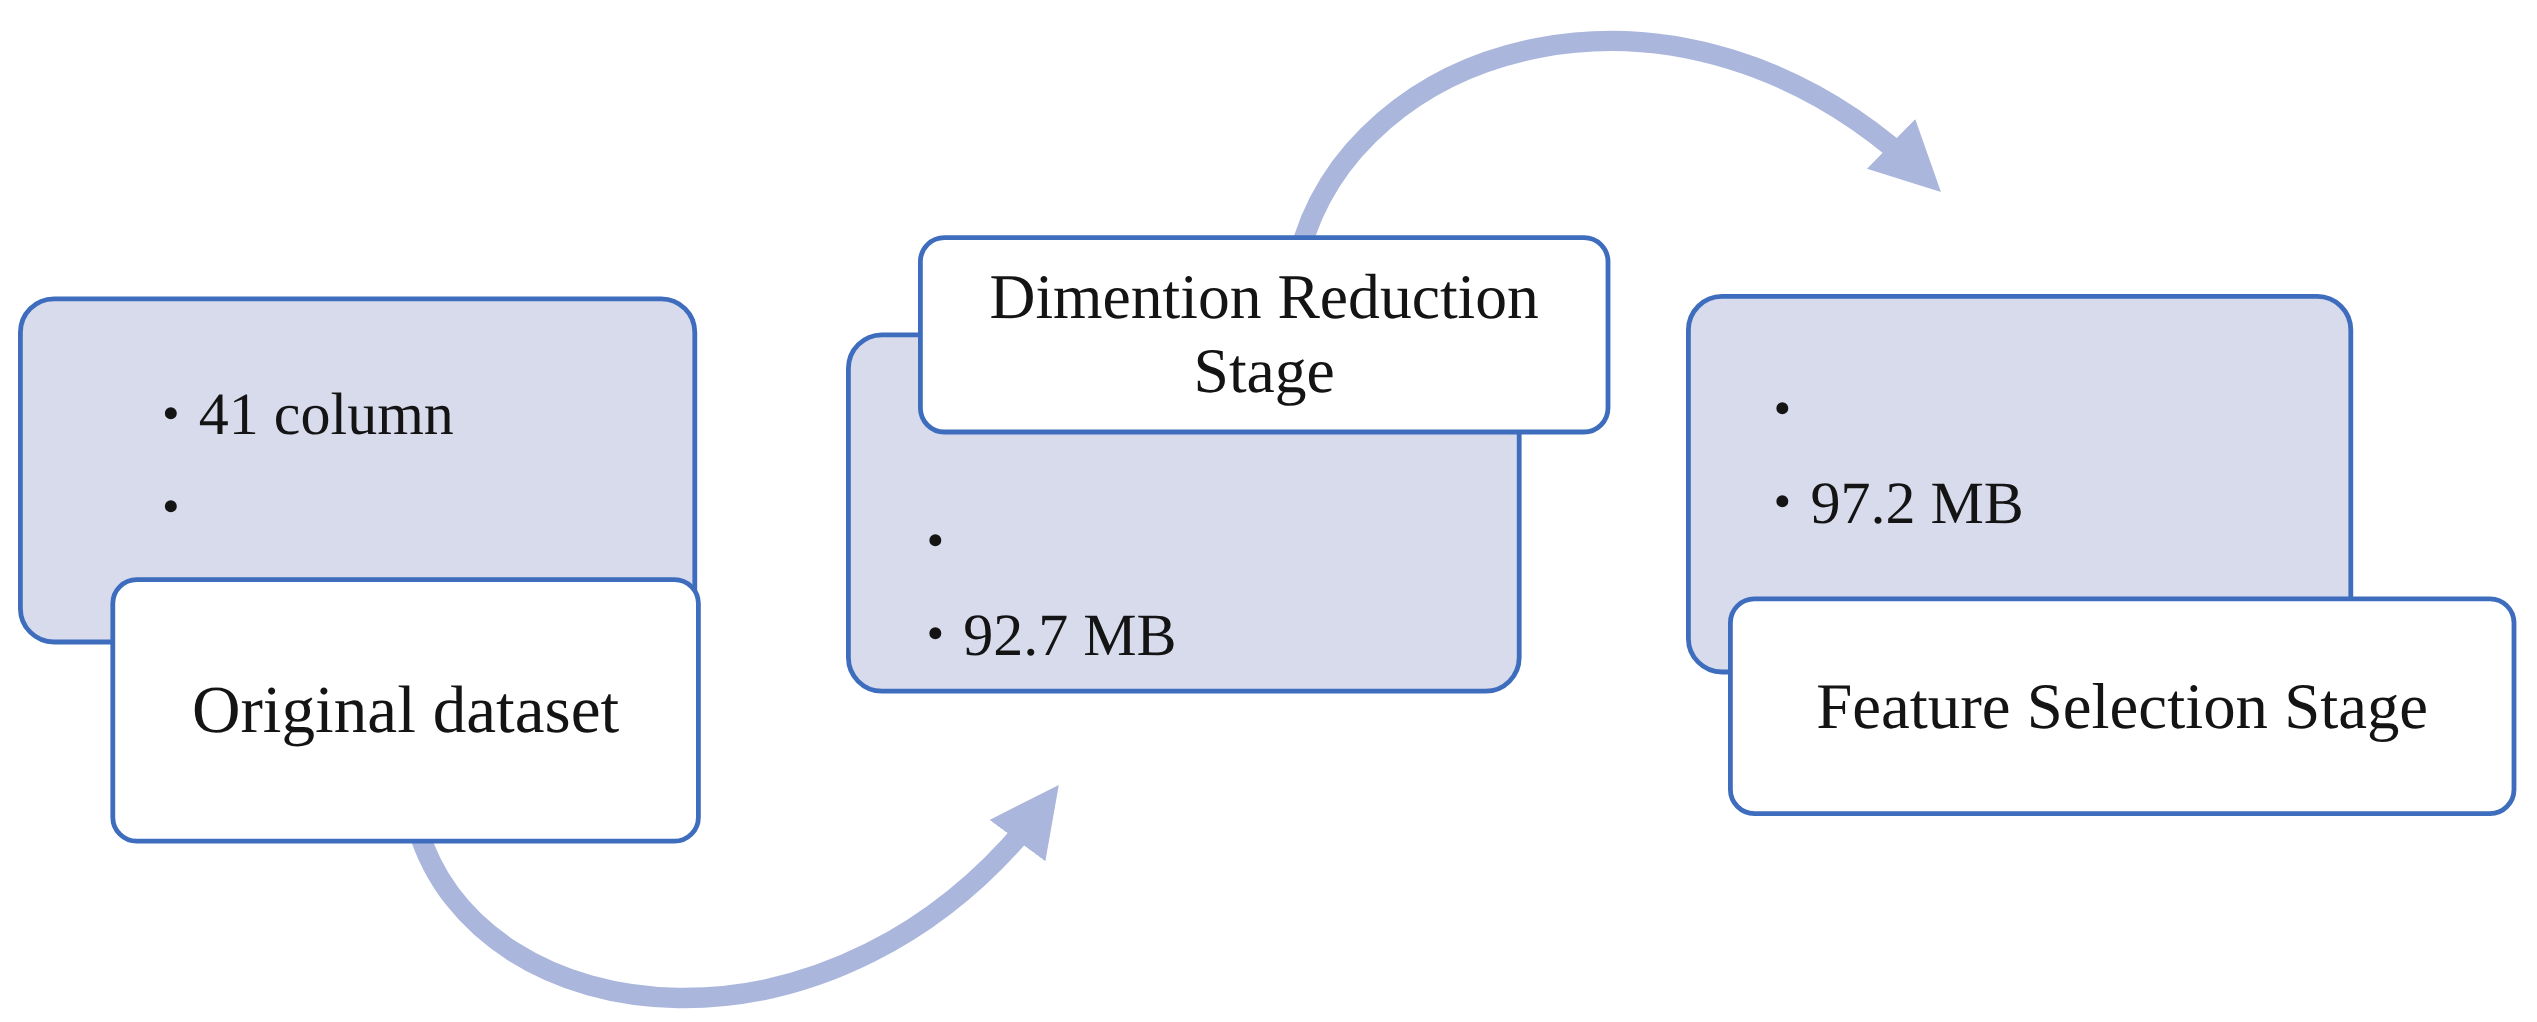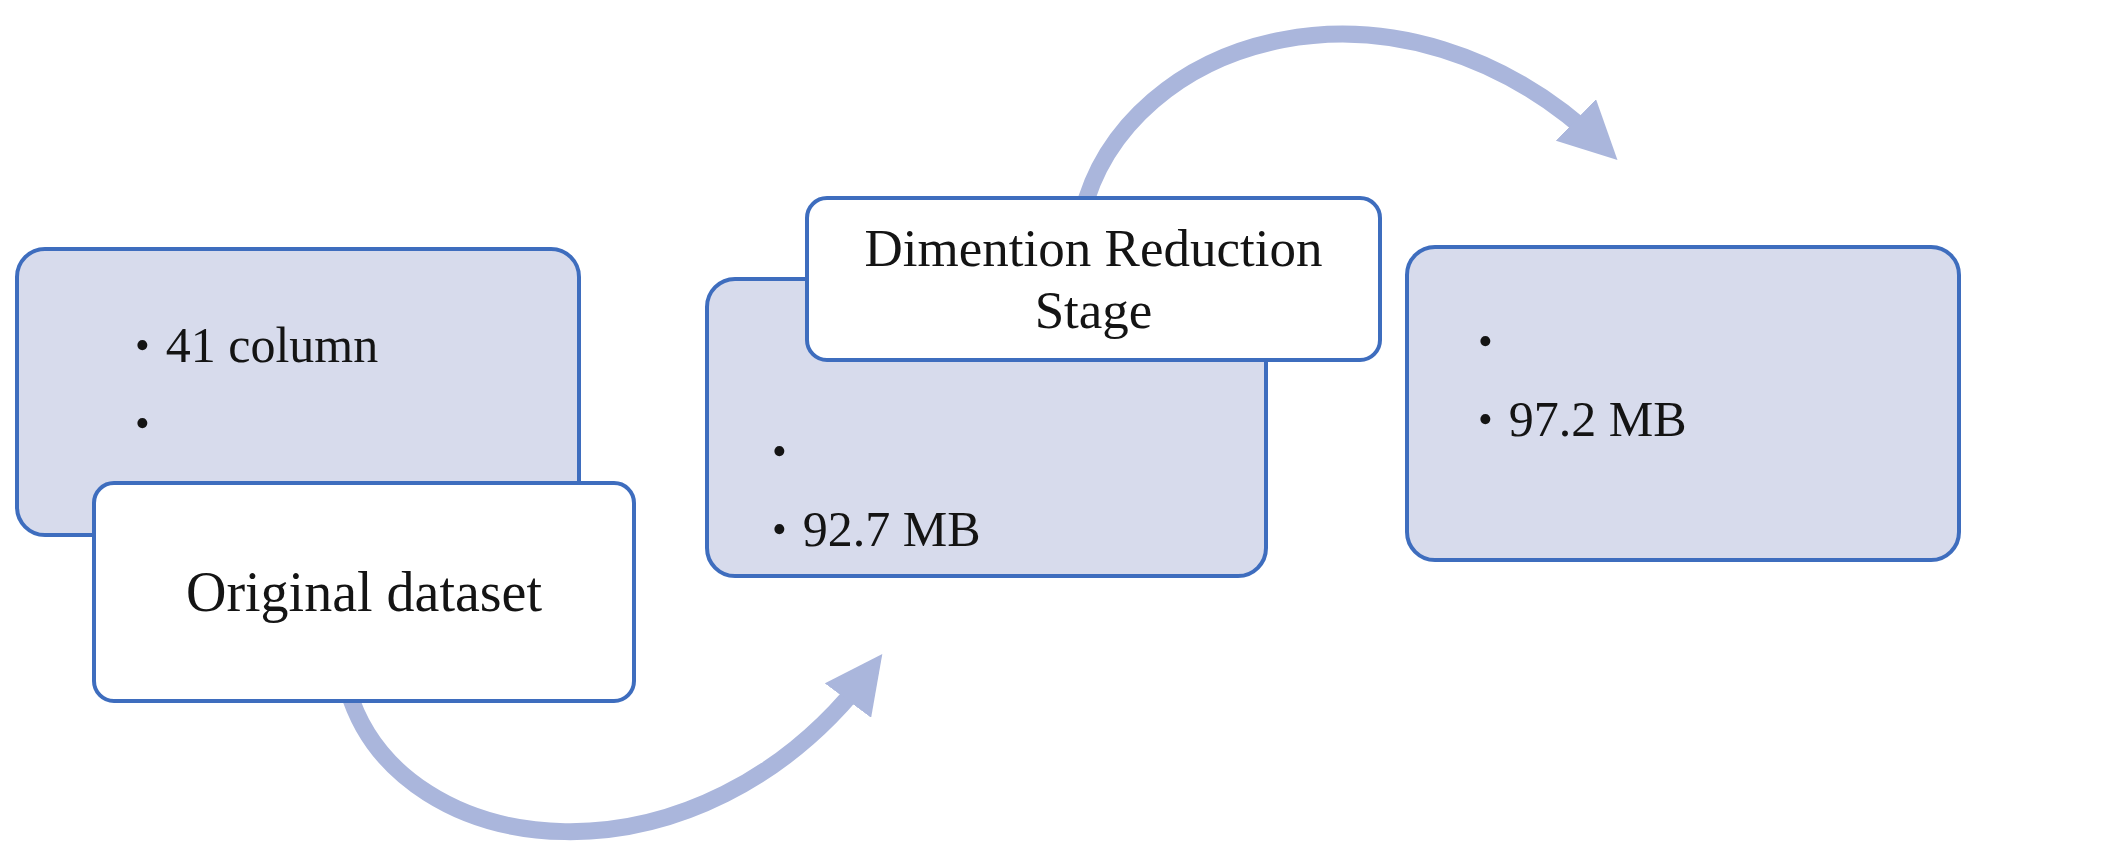--- a/index.html
+++ b/index.html
@@ -25,23 +25,23 @@
 
   .box{position:absolute;box-sizing:border-box;border:4px solid var(--box-border);}
   .data-box{background:var(--box-fill);border-radius:30px;z-index:2;}
   .label-box{
     background:var(--label-fill);border-radius:22px;z-index:3;
     display:flex;align-items:center;justify-content:center;
     text-align:center;
   }
 
   .s1-data{left:15px;top:247px;width:566px;height:290px;}
-  .s1-label{left:92px;top:481px;width:544px;height:222px;font-size:56px;}
+  .s1-label{left:92px;top:481px;width:492px;height:222px;font-size:56px;}
   .s2-data{left:705px;top:277px;width:563px;height:301px;}
-  .s2-label{left:765px;top:196px;width:577px;height:166px;font-size:53px;line-height:62px;padding:0 16px;margin-left:40px;}
+  .s2-label{left:765px;top:196px;width:577px;height:166px;font-size:53px;line-height:62px;padding:0 16px;}
   .s3-data{left:1405px;top:245px;width:556px;height:317px;}
   .s3-label{left:1440px;top:497px;width:657px;height:183px;font-size:54px;}
 
   .bullet-list{position:absolute;z-index:4;font-size:50px;line-height:78px;white-space:nowrap;}
   .s1-bullets{left:135px;top:306px;}
   .s2-bullets{left:772px;top:412px;}
   .s3-bullets{left:1478px;top:302px;}
   .bullet-item{display:flex;align-items:center;height:78px;}
   .bullet-marker{font-size:42px;margin-right:16px;}
   .bullet-text{font-size:50px;}
@@ -92,14 +92,17 @@
   <div class="box data-box s3-data"></div>
   <div class="bullet-list s3-bullets">
     <div class="bullet-item">
       <span class="bullet-marker">•</span>
     </div>
     <div class="bullet-item">
       <span class="bullet-marker">•</span>
       <span class="bullet-text">97.2 MB</span>
     </div>
   </div>
+  <div class="box label-box s3-label">
+    <span>Feature Selection Stage</span>
+  </div>
 
 </div>
 
 </body></html>

